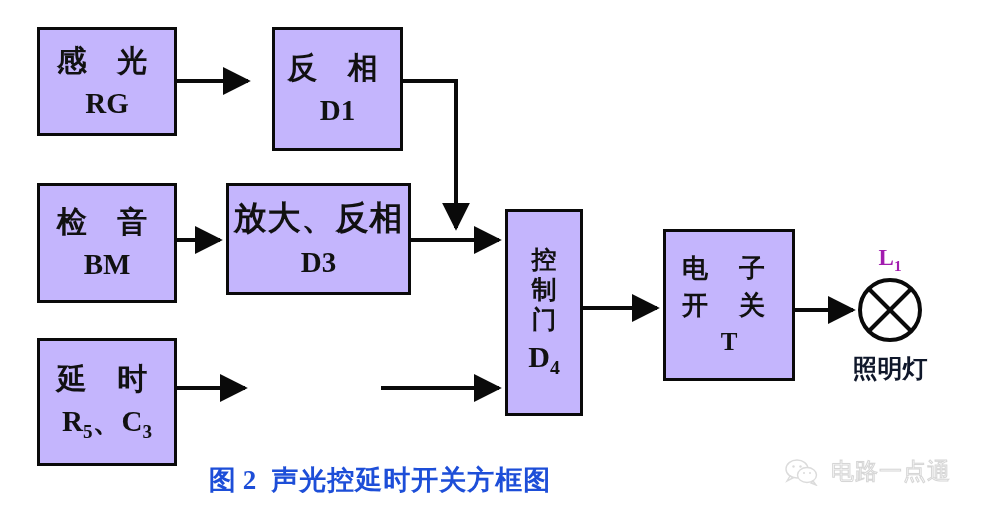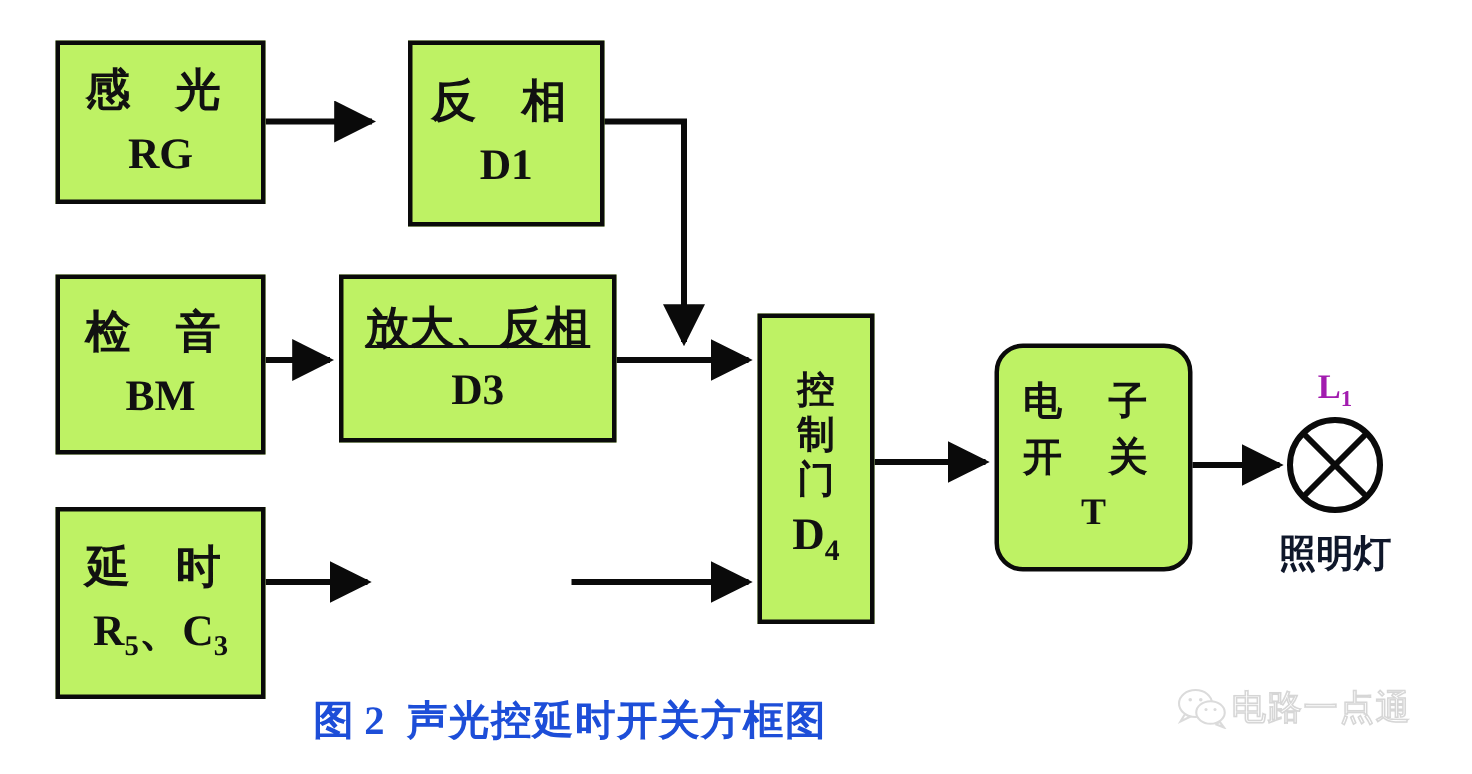--- a/index.html
+++ b/index.html
@@ -19,21 +19,21 @@
     position: absolute;
     left: 0;
     top: 0;
     width: 981px;
     height: 516px;
   }
   .box {
     position: absolute;
     box-sizing: border-box;
     border: 3px solid #0a0a0a;
-    background: #bef264;
+    background: #c4b5fd;
     display: flex;
     flex-direction: column;
     align-items: center;
     justify-content: center;
     color: #111111;
     z-index: 3;
   }
   .box .ln {
     white-space: nowrap;
     line-height: 1.12;
@@ -53,25 +53,25 @@
     vertical-align: sub;
   }
   
   #box-rg       { left: 37px;  top: 27px;  width: 140px; height: 109px; }
   #box-d1       { left: 272px; top: 27px;  width: 131px; height: 124px; }
   #box-bm       { left: 37px;  top: 183px; width: 140px; height: 120px; }
   #box-d3       { left: 226px; top: 183px; width: 185px; height: 112px; }
   #box-delay    { left: 37px;  top: 338px; width: 140px; height: 128px; }
   #box-d2       { left: 251px; top: 340px; width: 130px; height: 100px; }
   #box-gate     { left: 505px; top: 209px; width: 78px;  height: 207px; }
-  #box-switch   { left: 663px; top: 229px; width: 132px; height: 152px; border-radius: 19px; }
+  #box-switch   { left: 663px; top: 229px; width: 132px; height: 152px; }
 
   #box-rg .ln1, #box-d1 .ln1, #box-bm .ln1,
   #box-delay .ln1, #box-d2 .ln1 { font-size: 30px; letter-spacing: 10px; }
-  #box-d3 .ln1 { font-size: 29px; letter-spacing: 1px; text-decoration: underline; }
+  #box-d3 .ln1 { font-size: 33px; letter-spacing: 1px; }
   #box-rg .ln2, #box-bm .ln2, #box-d1 .ln2,
   #box-d3 .ln2, #box-d2 .ln2, #box-delay .ln2 { font-size: 29px; margin-top: 9px; }
 
   #box-gate .ln { font-size: 25px; margin: 1px 0; }
   #box-gate .ln2 { font-size: 30px; margin-top: 5px; }
 
   #box-switch .ln1, #box-switch .ln2 { font-size: 26px; letter-spacing: 11px; }
   #box-switch .ln2 { margin-top: 7px; }
   #box-switch .ln3 { font-size: 25px; margin-top: 8px; }
 
@@ -121,21 +121,21 @@
   }
   #fig-caption .num { margin: 0 14px 0 6px; font-family: "Liberation Serif", serif; }
 
   
   #watermark {
     position: absolute;
     left: 784px;
     top: 456px;
     display: flex;
     align-items: center;
-    gap: 3px;
+    gap: 13px;
     z-index: 4;
     opacity: 0.58;
   }
   #watermark .wm-text {
     font-family: "DejaVu Sans", "Liberation Sans", sans-serif;
     font-size: 23px;
     color: #ffffff;
     -webkit-text-stroke: 1px #b9b9b9;
     text-shadow: 0 0 1px #c9c9c9;
     letter-spacing: 1px;

